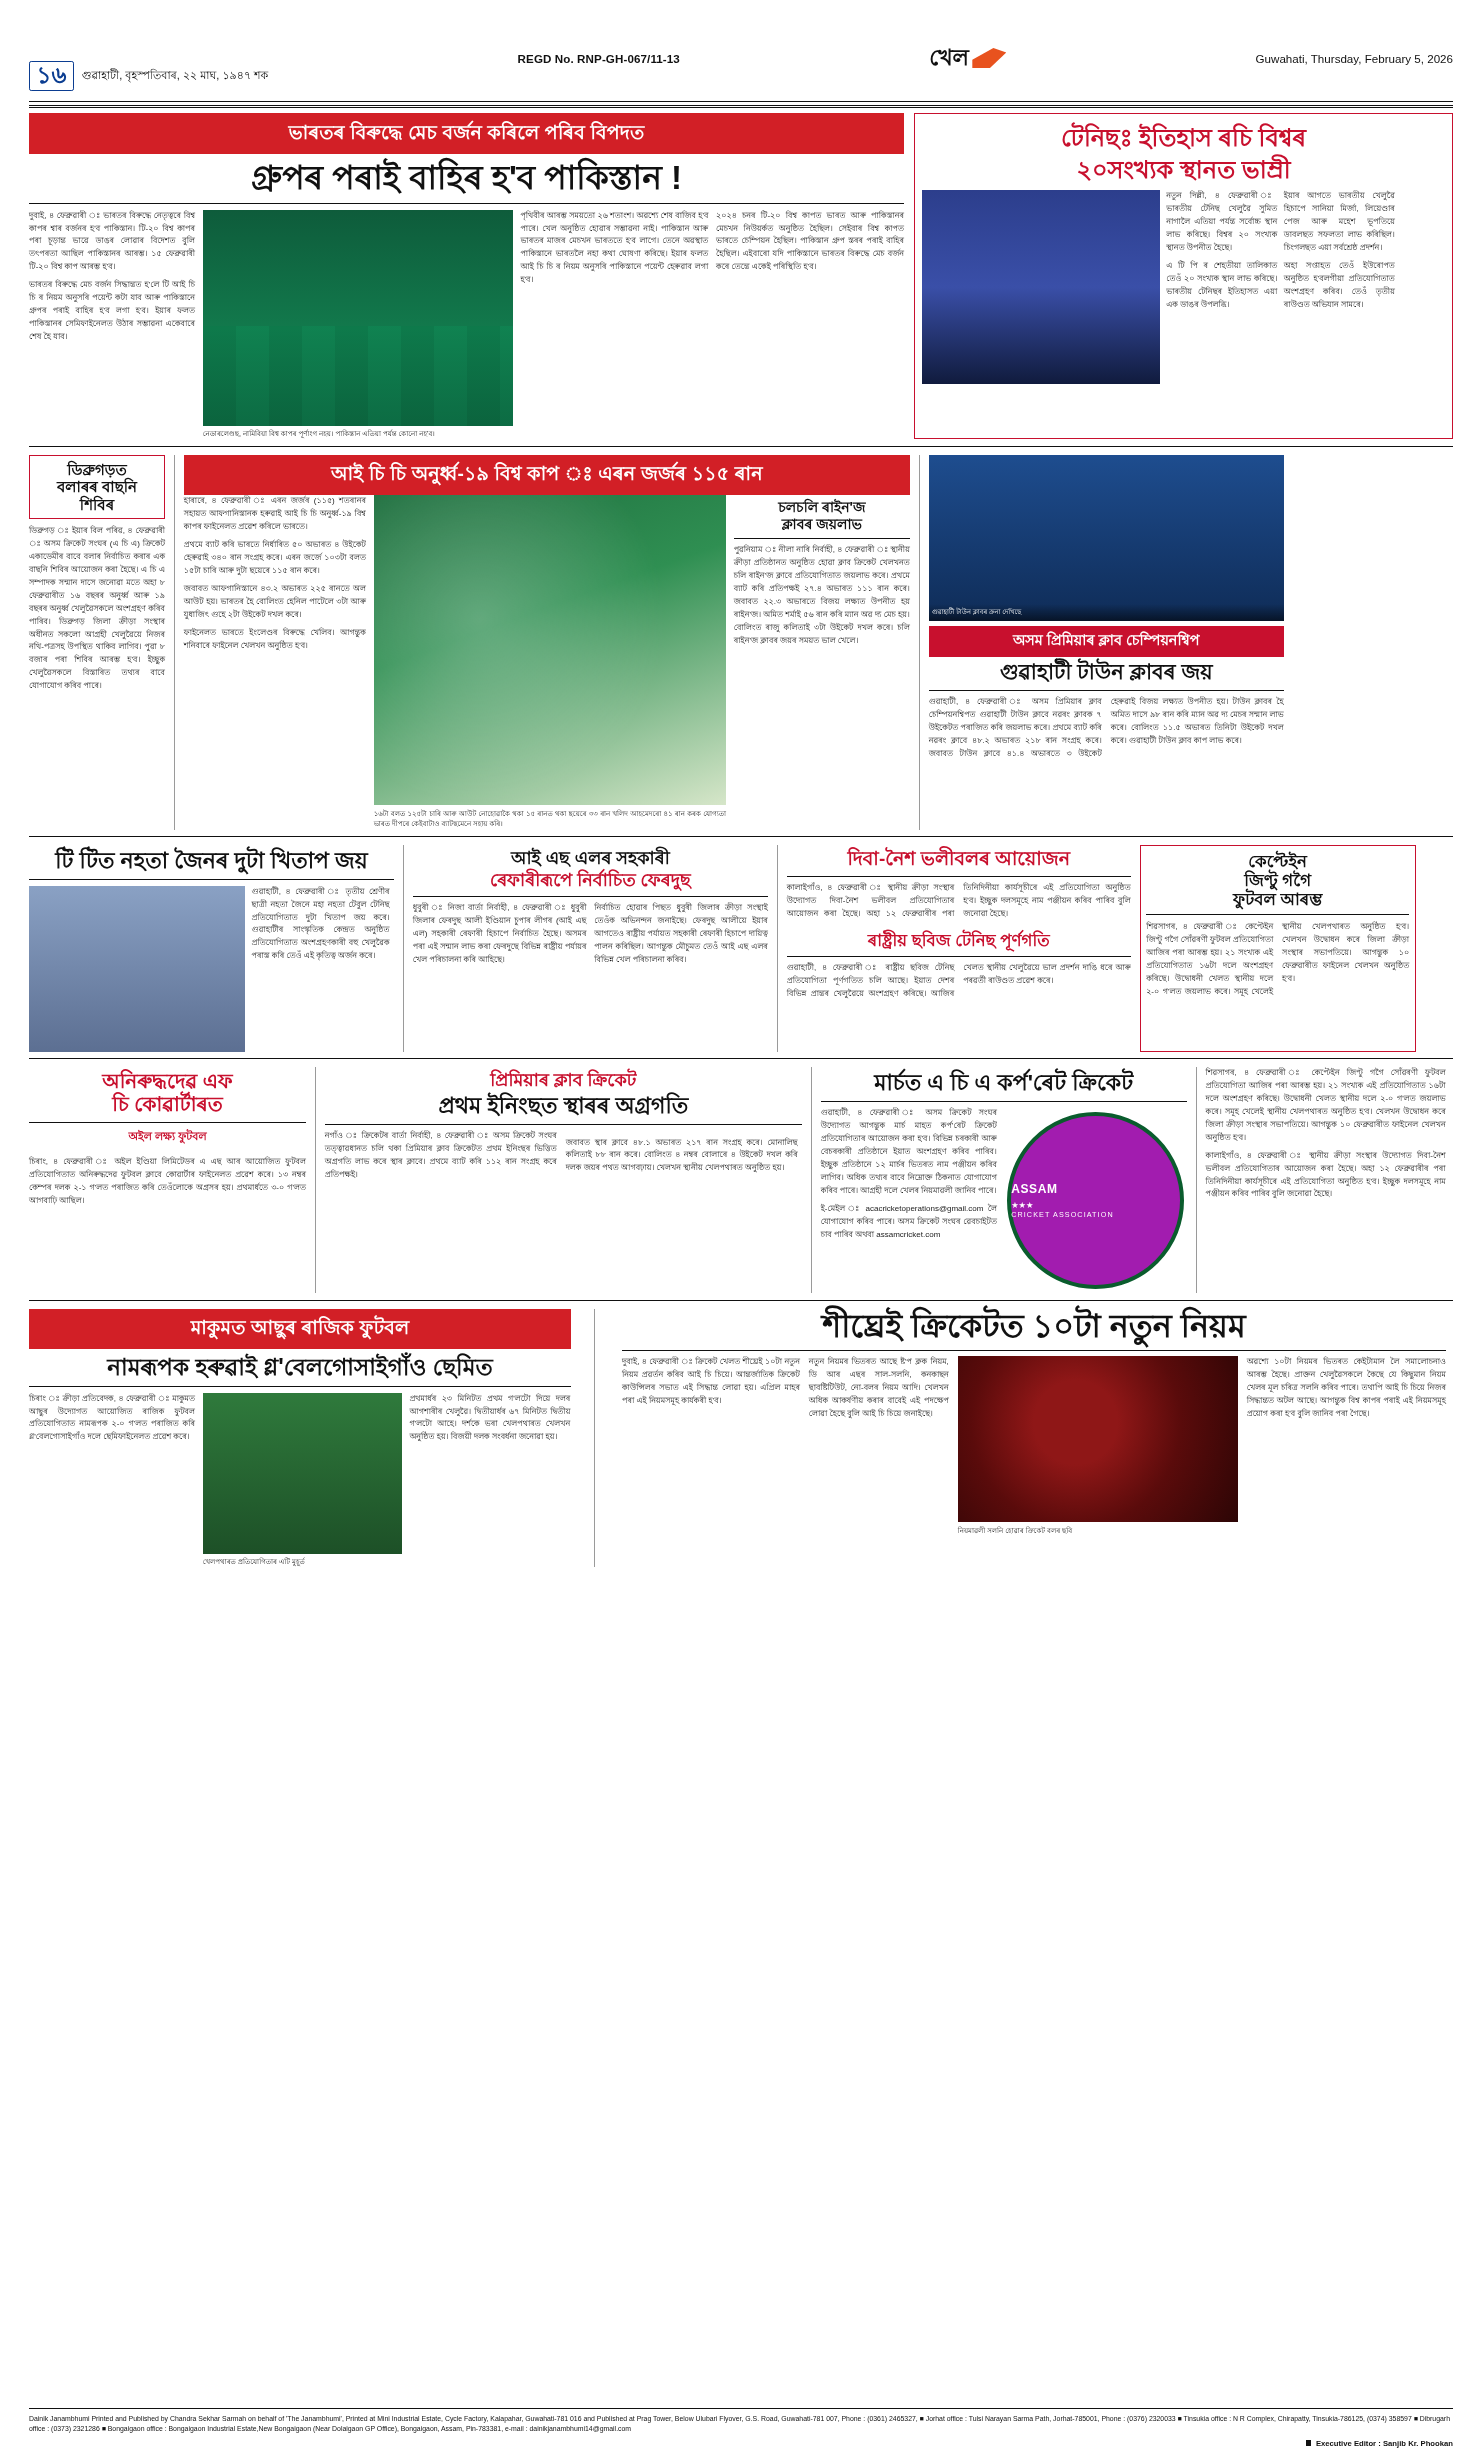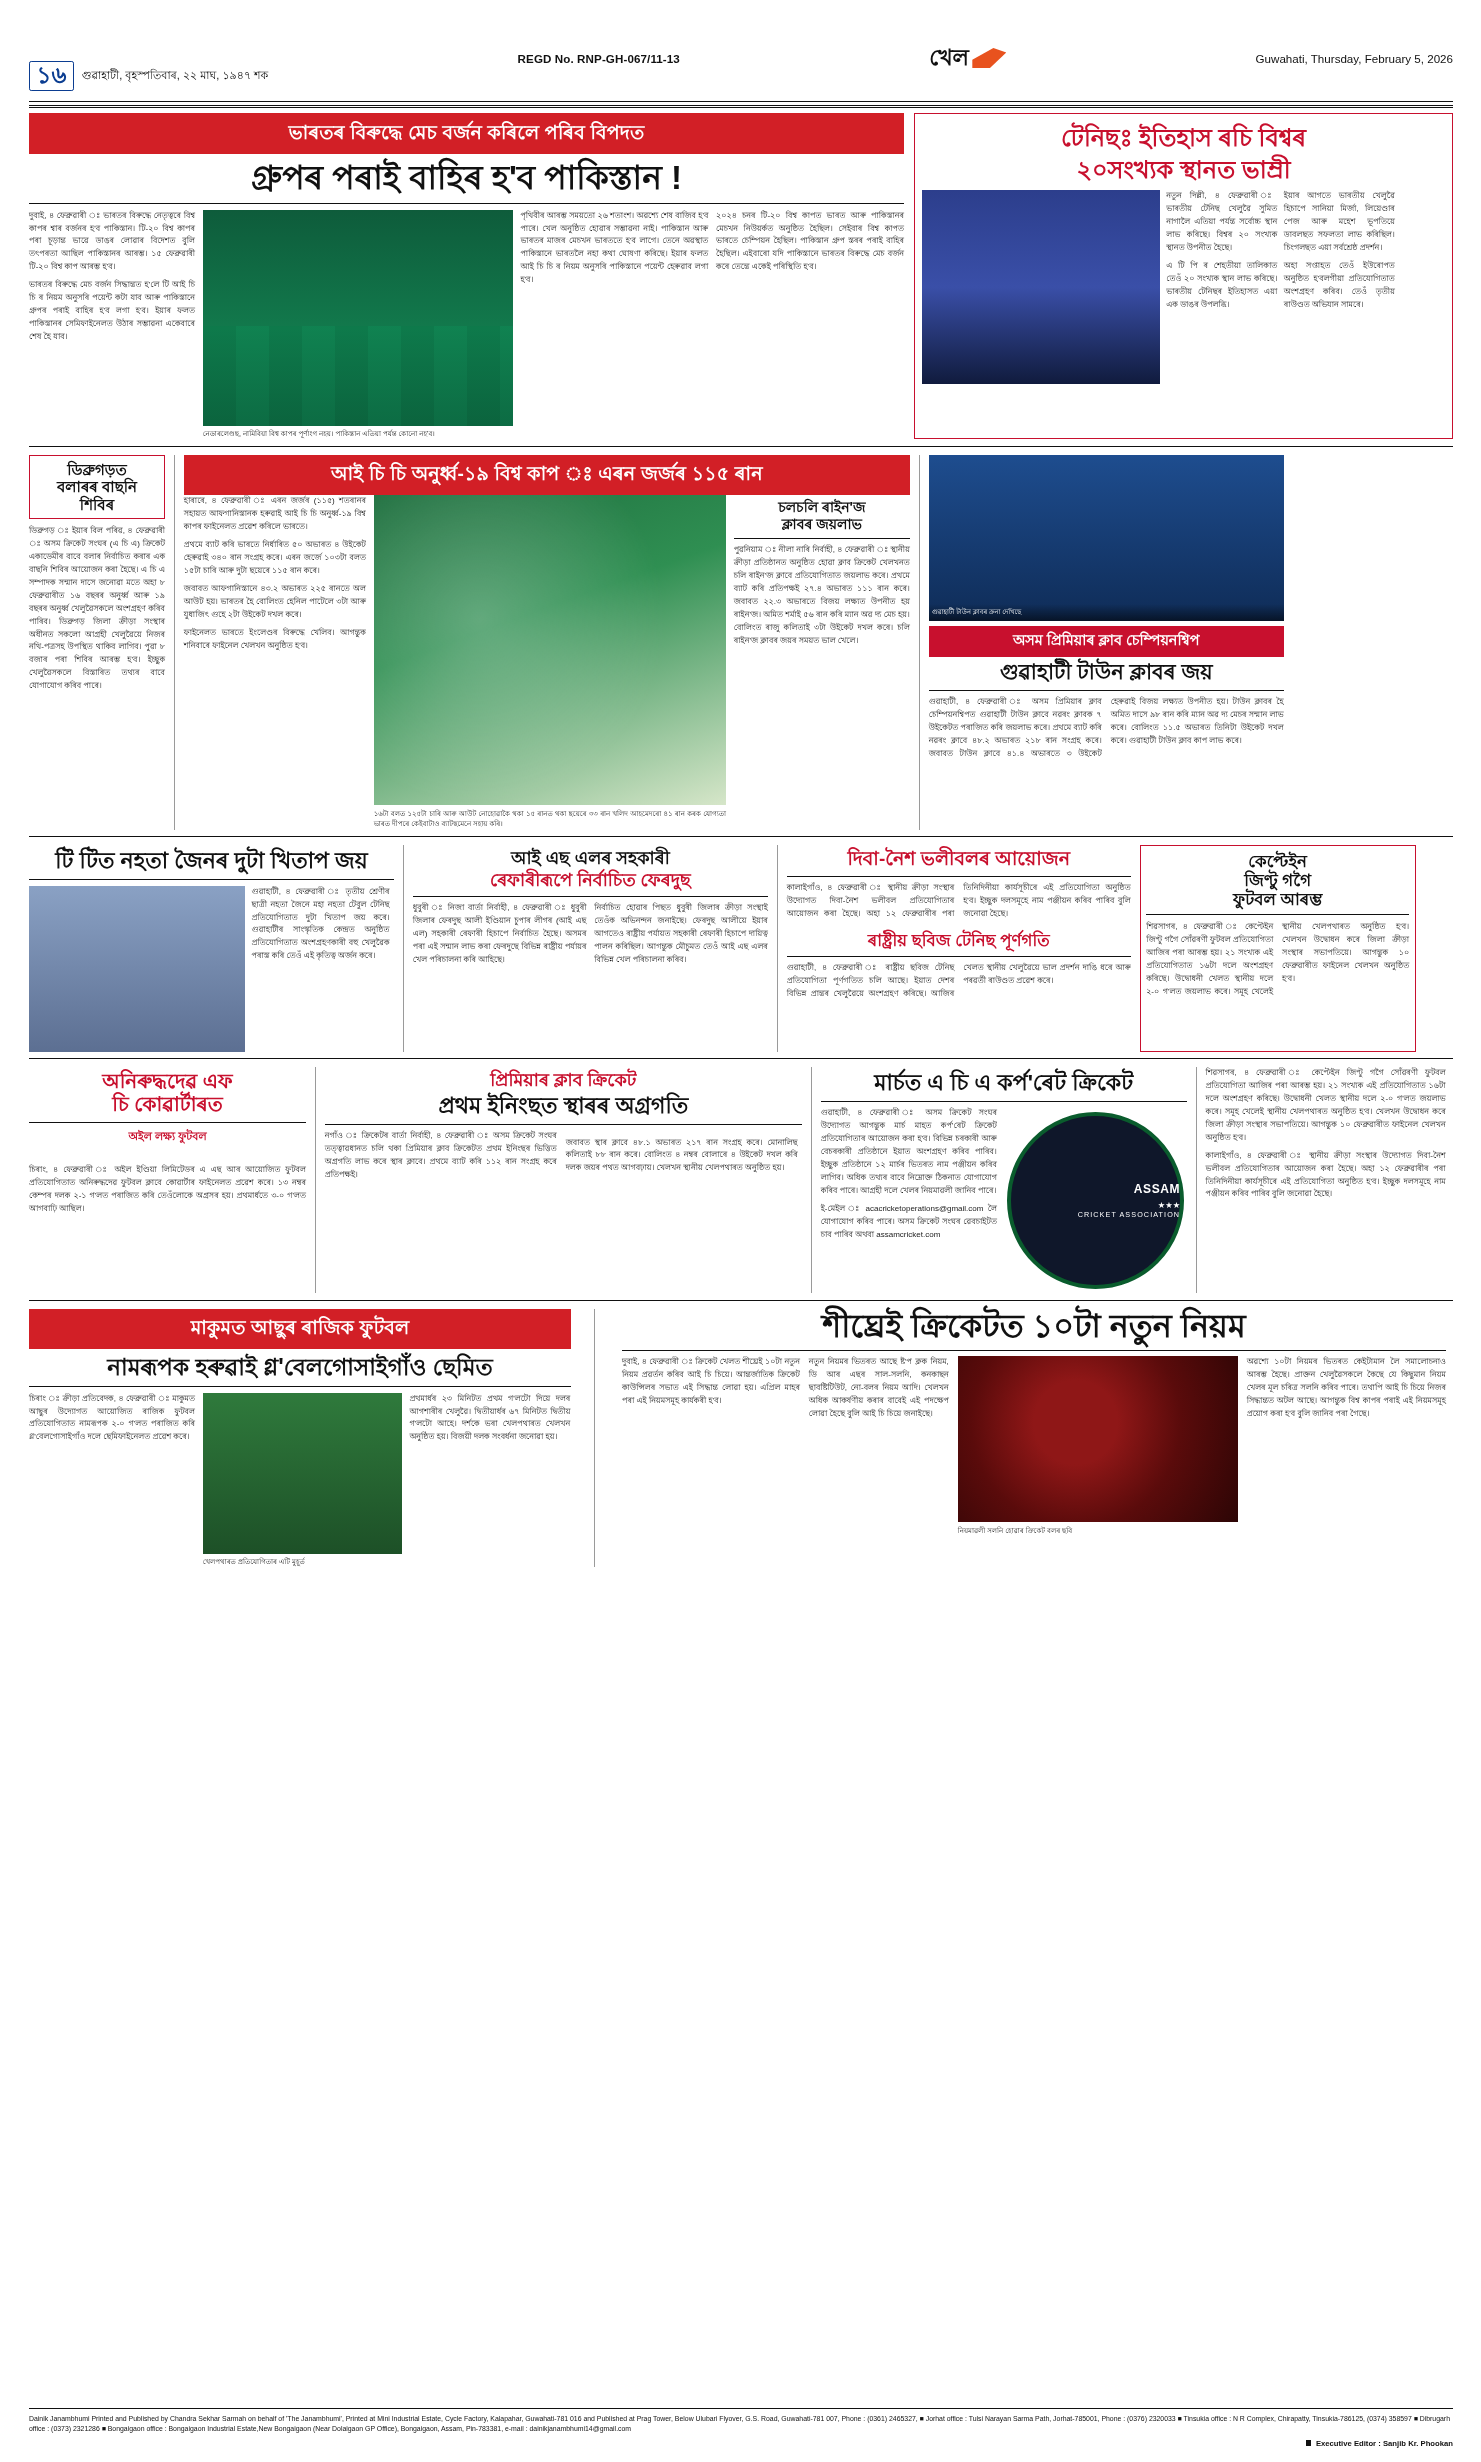--- a/index.html
+++ b/index.html
@@ -118,21 +118,21 @@
     background: radial-gradient(circle at 42% 40%, #8f1717 0 22%, #5a0b0b 55%, #2c0505 100%),
                 linear-gradient(180deg,#2f6b33,#1f4a24);
   }
   .ph-group { background: linear-gradient(180deg,#8aa1c4,#5c6f92); }
   .ph-award { background: linear-gradient(180deg,#1e4d8f,#0f2c57); }
   .ph-football { background: linear-gradient(180deg,#2f7a3c,#1d5027); }
 
   
   .aca-logo {
     width: 177px; height: 177px; border-radius: 50%;
-    background: #0f172a; color:#fff; display:flex; align-items:flex-end; justify-content:center;
+    background: #a21caf; color:#fff; display:flex; align-items:flex-start; justify-content:center;
     flex-direction:column; margin: 4.4px auto; border: 4.4px solid #0a5c2d; text-align:center;
   }
   .aca-logo .t1 { font-size: 12px; font-weight:700; letter-spacing:0.6px; }
   .aca-logo .t2 { font-size: 8.3px; margin-top:3.3px; }
   .aca-ring { font-size: 7.2px; letter-spacing:1.1px; }
 
   
   .footer {
     position:absolute; left:29px; right:29px; bottom: 14.4px;
   }
@@ -314,21 +314,21 @@
   </div>
 
   <div class="rule-thick"></div>
 
   <div class="sec4">
 
     <div style="width:277px;">
       <div class="title-plain red" style="font-size:20px;">অনিৰুদ্ধদেৱ এফ</div>
       <div class="title-plain red" style="font-size:20px; margin-top:-4.4px;">চি কোৱাৰ্টাৰত</div>
       <div class="rule-thin"></div>
-      <div class="byline" style="text-align:center; color:#c8102e; font-size:11px; margin-bottom:17px;">অইল লক্ষ্য ফুটবল</div>
+      <div class="byline" style="text-align:center; color:#c8102e; font-size:11px; margin-bottom:9px;">অইল লক্ষ্য ফুটবল</div>
       <div class="col-text">
         <p>চিৰাং, ৪ ফেব্ৰুৱাৰী ঃ অইল ইণ্ডিয়া লিমিটেডৰ এ এছ আৰ আয়োজিত ফুটবল প্ৰতিযোগিতাত অনিৰুদ্ধদেৱ ফুটবল ক্লাবে কোৱাৰ্টাৰ ফাইনেলত প্ৰৱেশ কৰে। ১৩ নম্বৰ কেম্পৰ দলক ২-১ গ'লত পৰাজিত কৰি তেওঁলোকে অগ্ৰসৰ হয়। প্ৰথমাৰ্ধতে ৩-০ গ'লত আগবাঢ়ি আছিল।</p>
       </div>
     </div>
 
     <div class="vrule" style="width:487px; padding-left:8.9px;">
       <div class="title-plain red" style="font-size:17.7px;">প্ৰিমিয়াৰ ক্লাব ক্ৰিকেট</div>
       <div class="title-plain" style="font-size:22px; margin-top:-2.2px;">প্ৰথম ইনিংছত স্থাৰৰ অগ্ৰগতি</div>
       <div class="rule-thin"></div>
       <div style="display:flex; gap:8.9px;align-items:center;">

